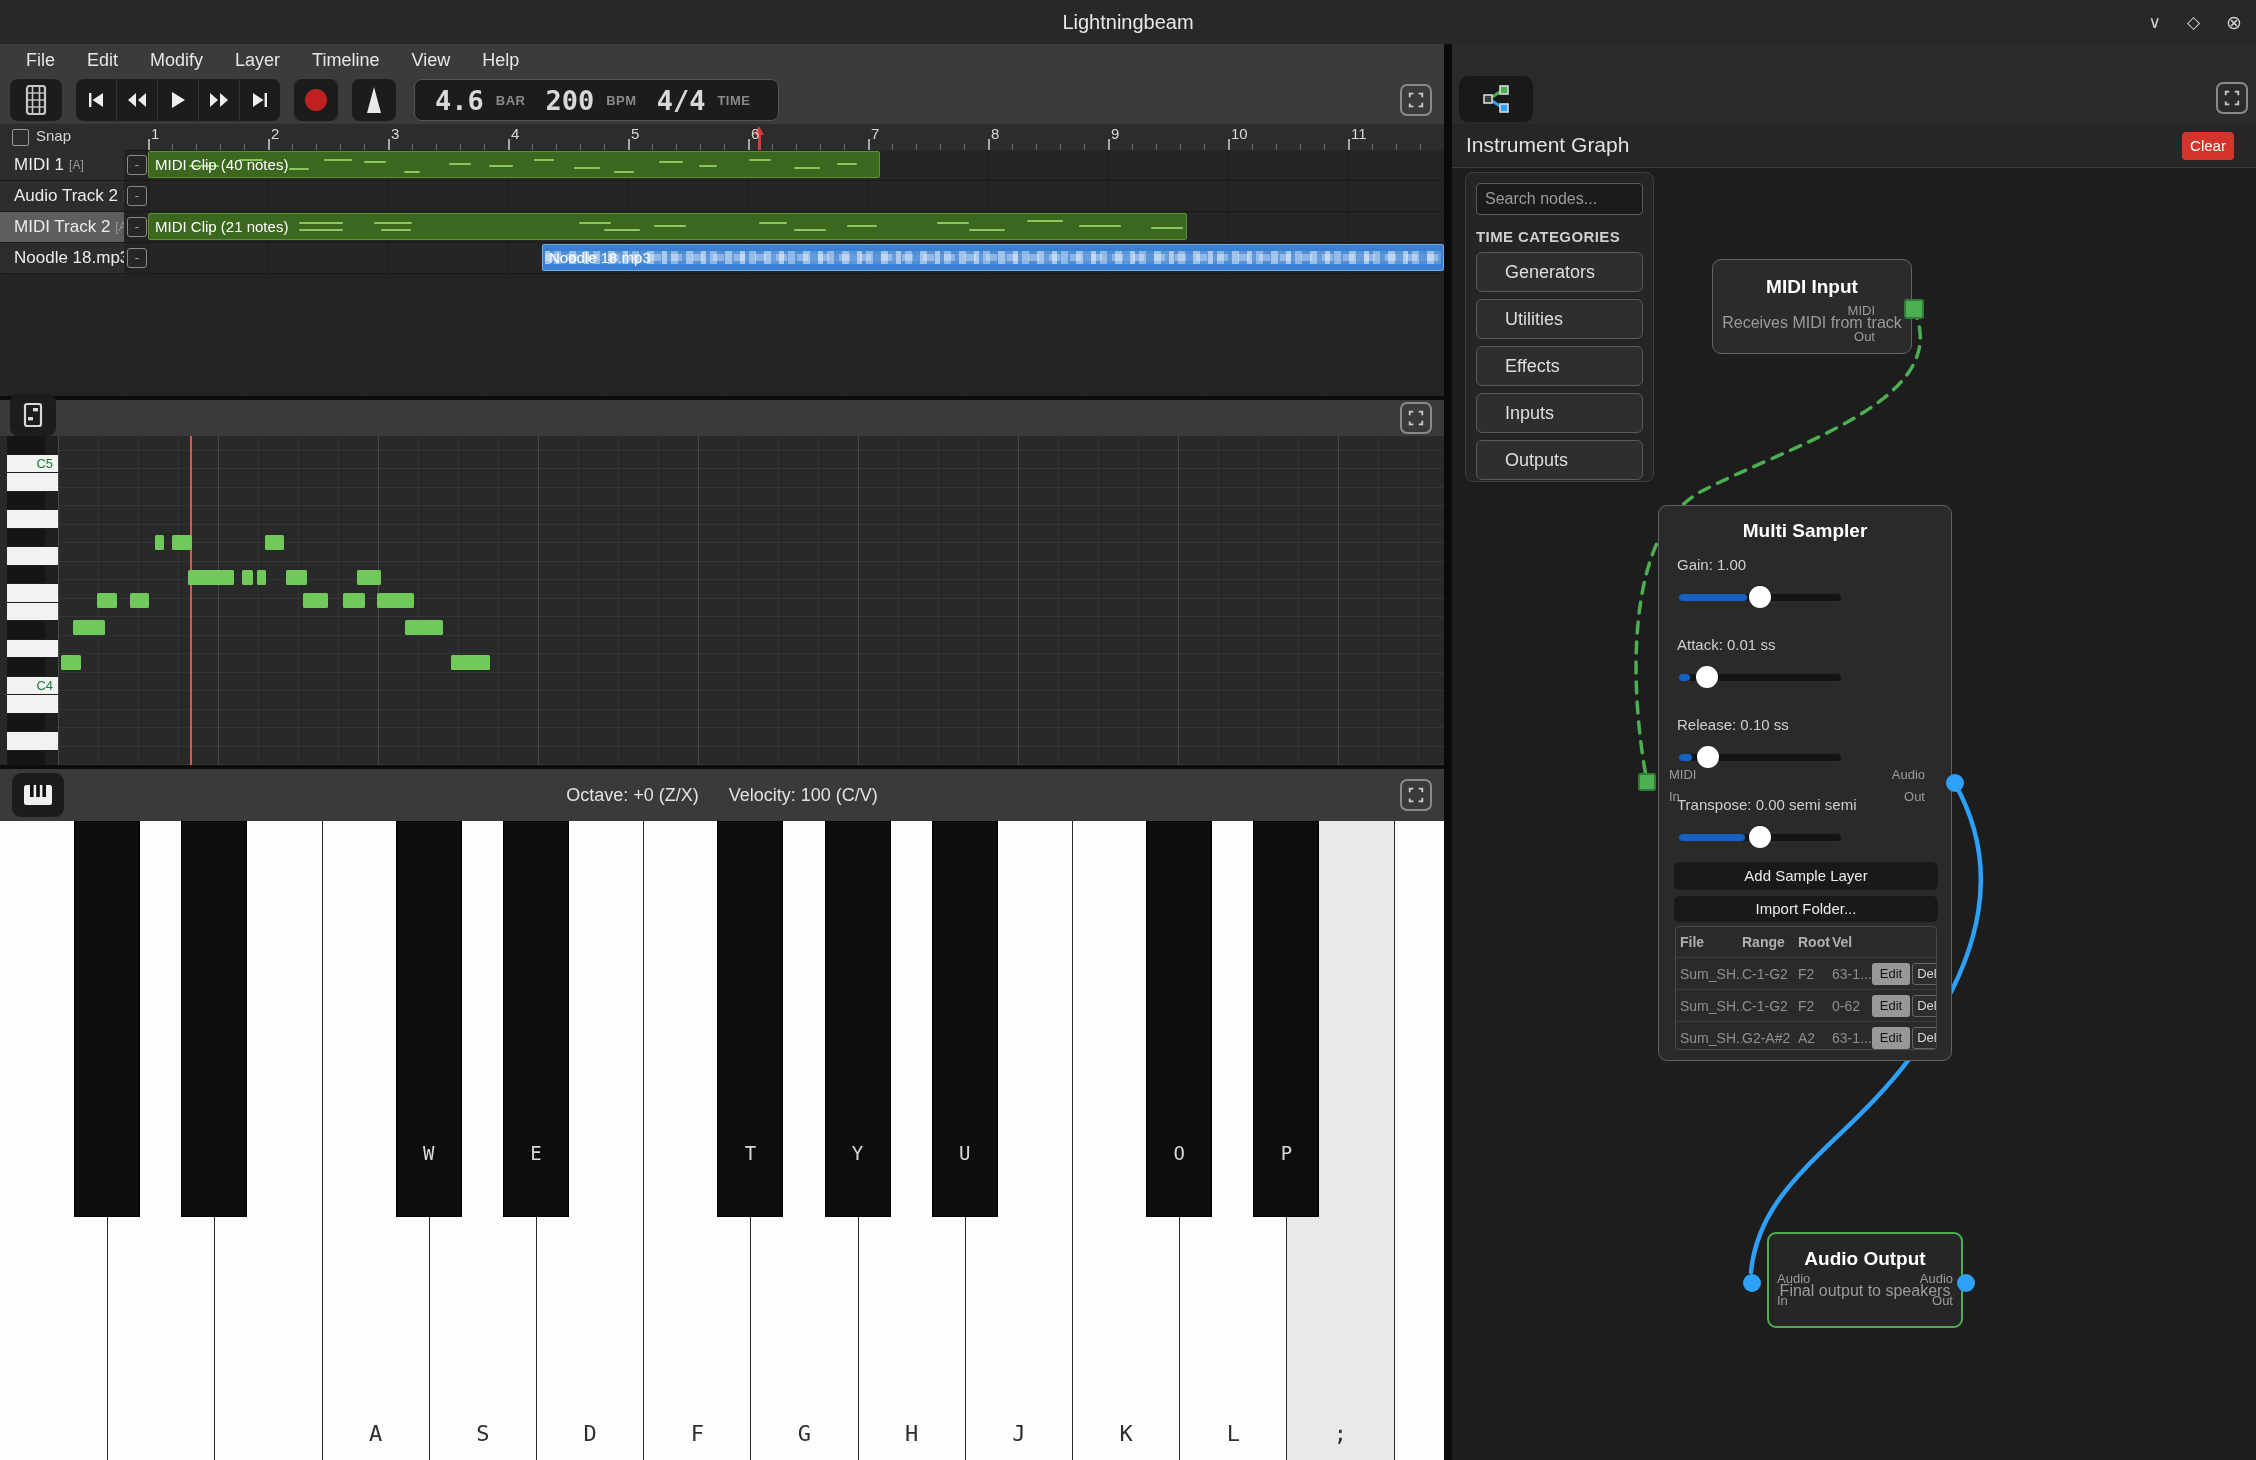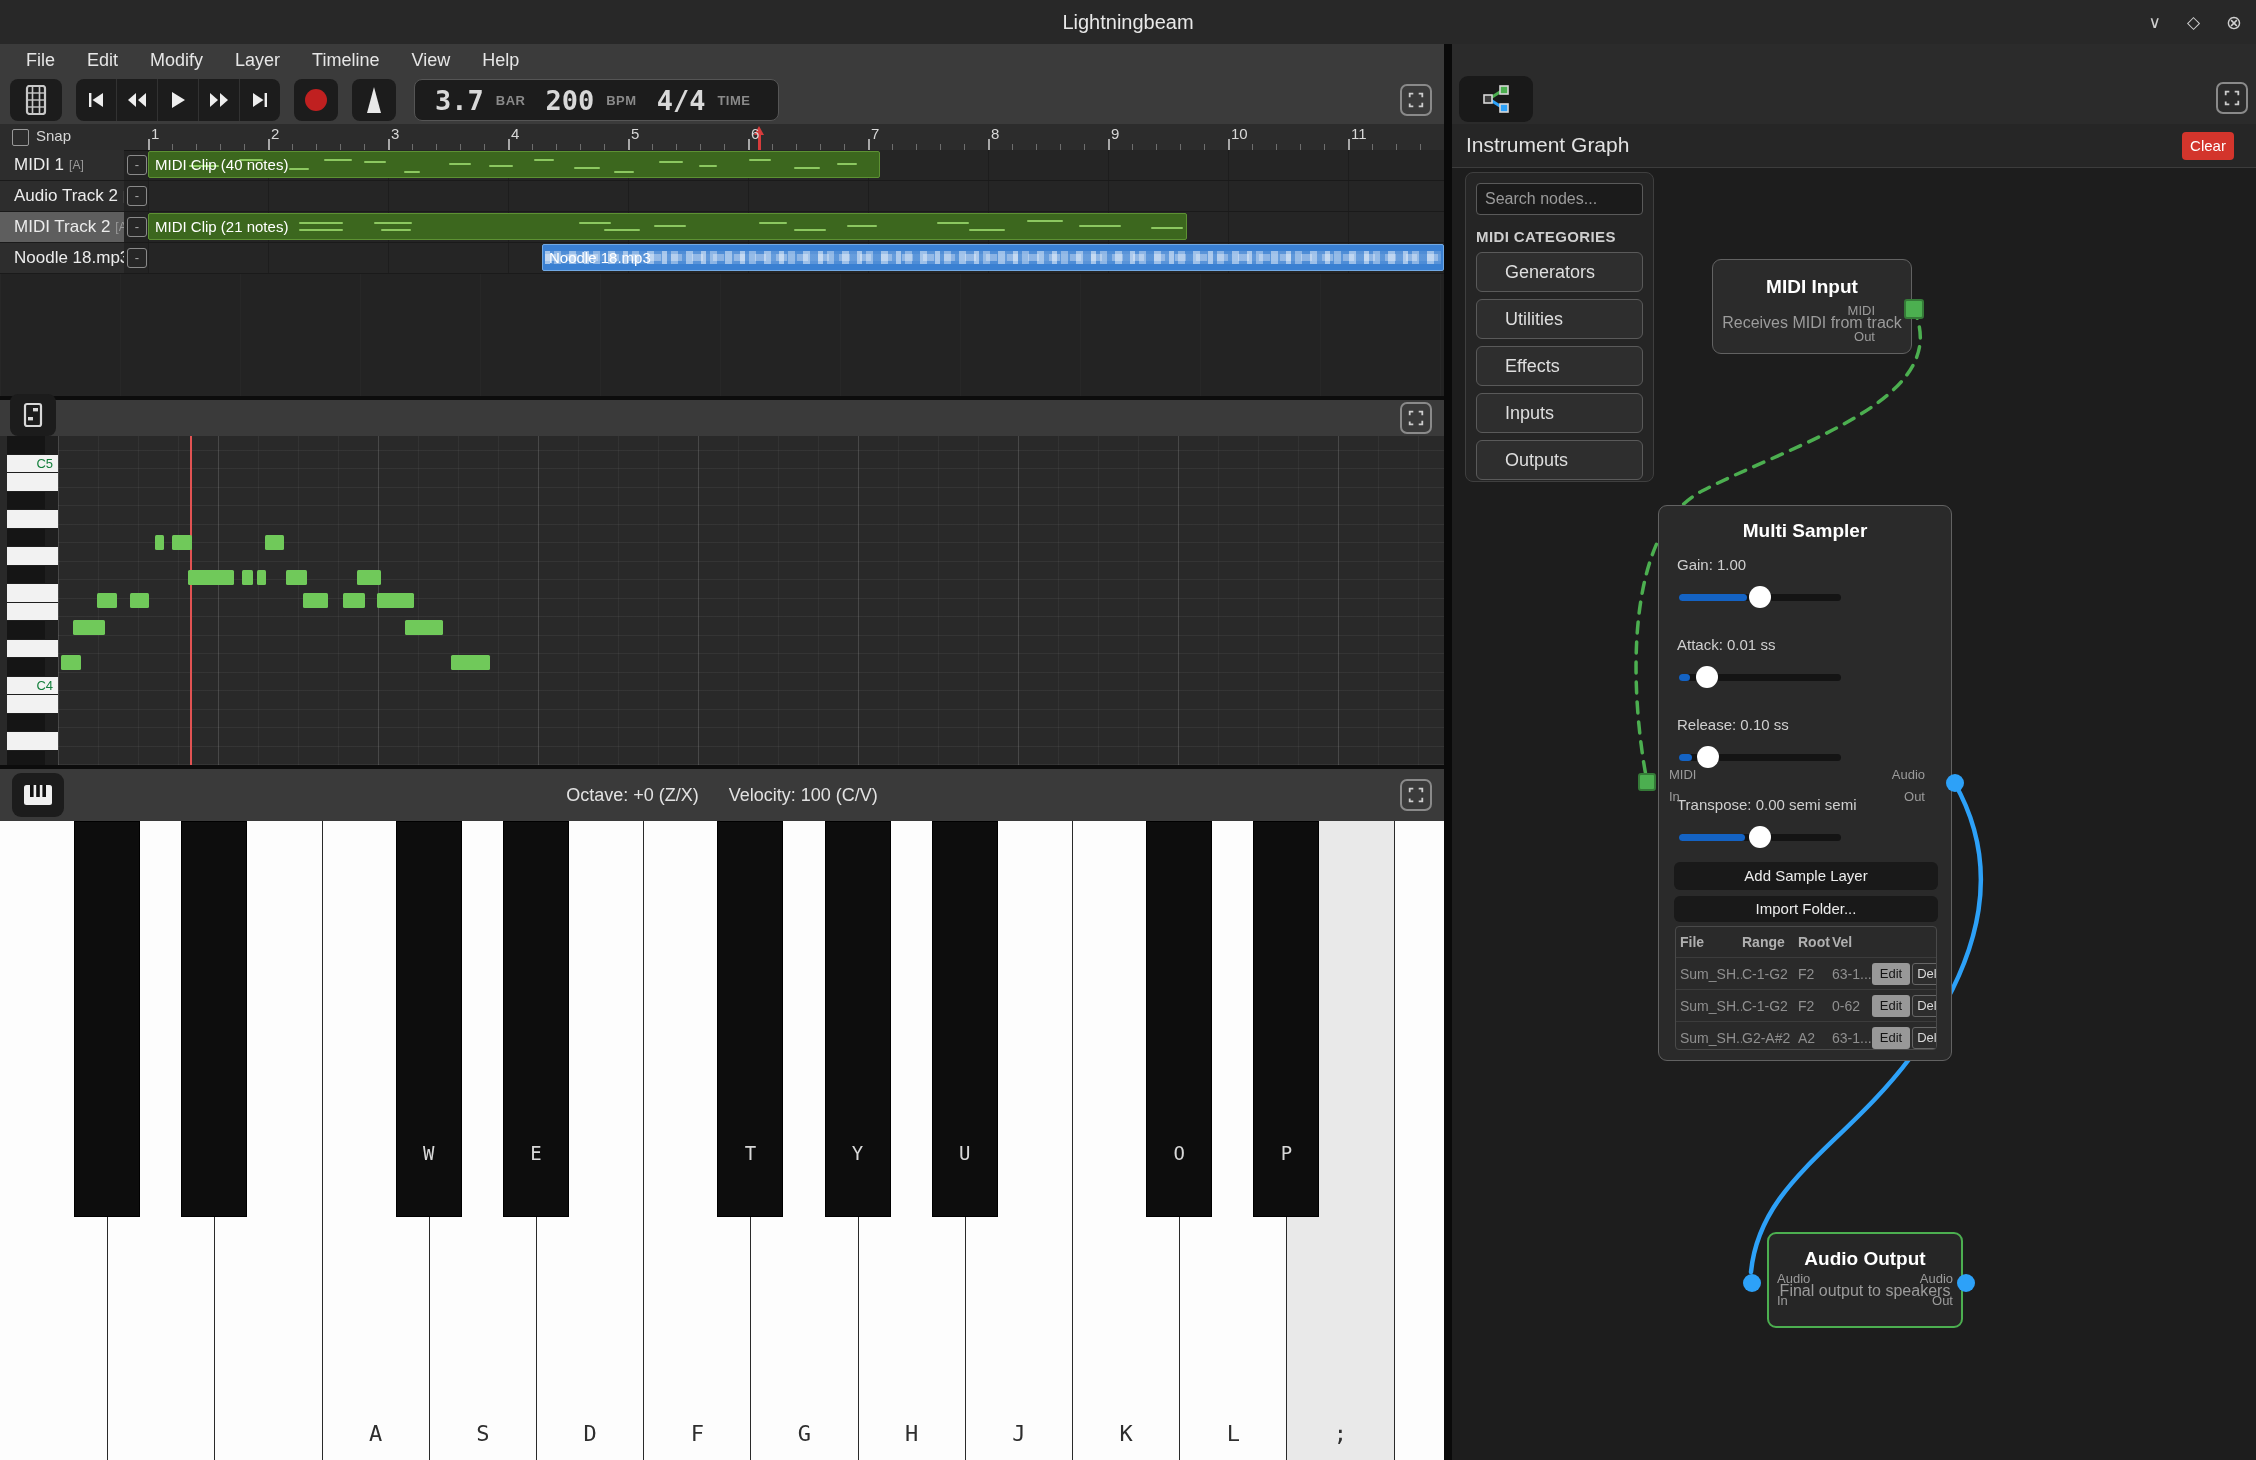--- a/index.html
+++ b/index.html
@@ -234,21 +234,21 @@
       </div>
 
       <div class="t-btn rec-btn">
         <div class="rec-dot"></div>
       </div>
       <div class="t-btn metro-btn">
         <div class="metro-tri"></div>
       </div>
 
       <div class="t-display">
-        <span class="t-num">3.7</span>
+        <span class="t-num">4.6</span>
         <span class="t-unit">BAR</span>
         <span class="t-num">200</span>
         <span class="t-unit">BPM</span>
         <span class="t-num">4/4</span>
         <span class="t-unit">TIME</span>
       </div>
 
       <div class="expand-btn" style="right:12px;top:8px;">
         <svg width="18" height="18" viewBox="0 0 20 20">
           <path d="M3 7V3h4M13 3h4v4M17 13v4h-4M7 17H3v-3" fill="none" stroke="#ccc" stroke-width="2"></path>
@@ -555,21 +555,21 @@
 
   <div class="g-area"></div>
 
   <svg class="edges" viewBox="0 0 804 1416">
     <path d="M461 264 C 505 355, 340 400, 250 447 C 172 488, 178 645, 194 732" fill="none" stroke="#4caf50" stroke-width="3.5" stroke-dasharray="11 9" stroke-linecap="round"></path>
     <path d="M502 738 C 548 818, 536 908, 458 1014 C 392 1102, 308 1138, 299 1228" fill="none" stroke="#2da1f8" stroke-width="4.5" stroke-linecap="round"></path>
   </svg>
 
   <div class="g-sidebar">
     <input class="search-input" type="text" placeholder="Search nodes..." style="">
-    <div class="cat-title">MIDI CATEGORIES</div>
+    <div class="cat-title">TIME CATEGORIES</div>
     <div id="cat-list">
         <div class="cat-btn">Generators</div>
         <div class="cat-btn">Utilities</div>
         <div class="cat-btn">Effects</div>
         <div class="cat-btn">Inputs</div>
         <div class="cat-btn">Outputs</div>
       </div>
   </div>
 
   <div class="gnode node-midi-input">

